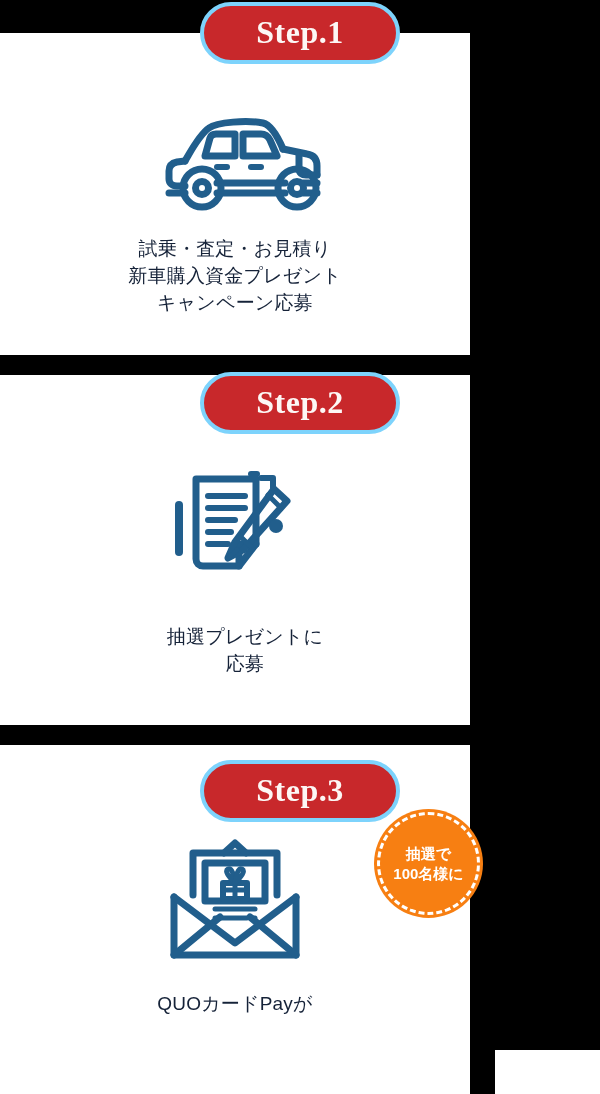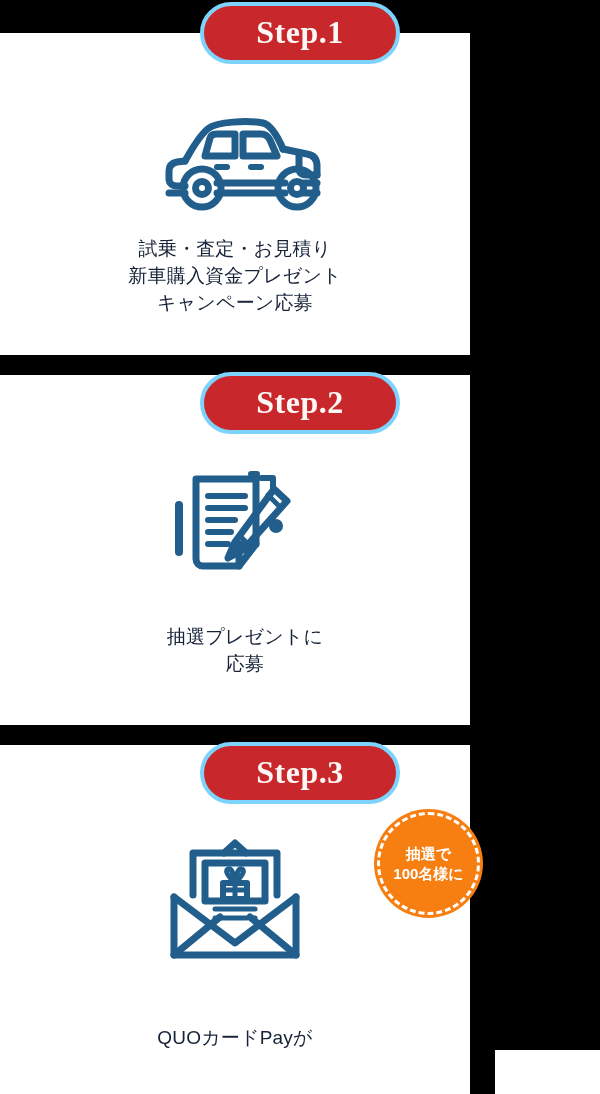--- a/index.html
+++ b/index.html
@@ -67,21 +67,21 @@
     font-family: "Liberation Serif", "DejaVu Serif", serif;
     font-weight: 700;
     font-size: 32px;
     color: #fdf7f5;
     letter-spacing: 0.5px;
     line-height: 1;
     padding-bottom: 2px;
   }
   .pill.p1 { top: 2px; }
   .pill.p2 { top: 372px; }
-  .pill.p3 { top: 742px; text-align: center; }
+  .pill.p3 { top: 760px; text-align: center; }
 
   
   .icon-wrap {
     position: absolute;
     left: 0;
     width: 470px;
     display: flex;
     align-items: center;
     justify-content: center;
   }
@@ -96,21 +96,21 @@
     width: 470px;
     text-align: center;
     color: #152238;
     font-weight: 400;
     font-size: 19px;
     line-height: 1.42;
     letter-spacing: 0.2px;
   }
   .caption.c1 { top: 236px; }
   .caption.c2 { top: 624px; padding-left: 20px; }
-  .caption.c3 { top: 1025px; text-align: center; }
+  .caption.c3 { top: 991px; text-align: center; }
   .caption .line { display: block; white-space: nowrap; }
 
   
   .lottery-badge {
     position: absolute;
     left: 377px;
     top: 812px;
     width: 103px;
     height: 103px;
     border-radius: 50%;

